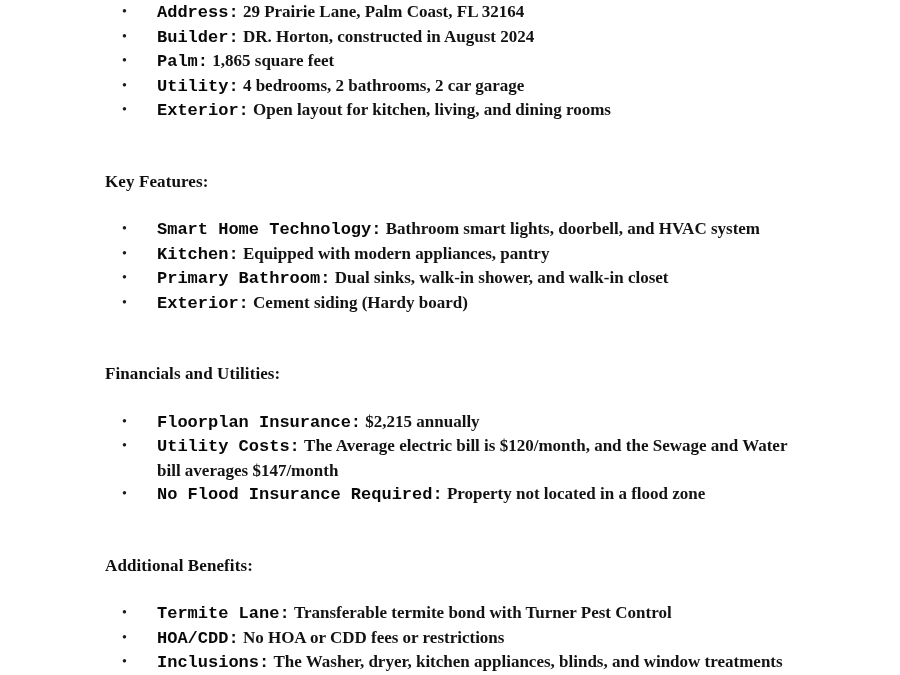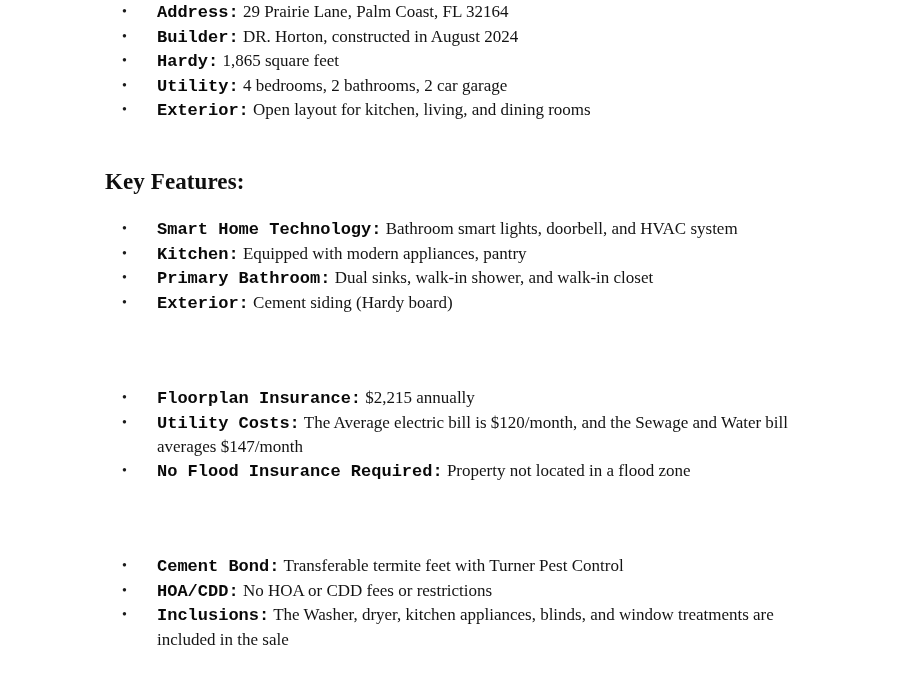--- a/index.html
+++ b/index.html
@@ -24,21 +24,21 @@
     box-sizing: border-box;
   }
   .doc-body {
     position: absolute;
     left: 0;
     top: 0;
     width: 900px;
   }
   
   .section-header {
-    font-size: 23px;
+    font-size: 17px;
     font-weight: bold;
     color: #0f0f0f;
     margin: 0;
     padding-left: 105px;
     line-height: 23.5px;
     letter-spacing: 0.1px;
   }
   
   ul.bullet-list {
     list-style: none;
@@ -61,41 +61,41 @@
     font-size: 14px;
     line-height: 23.5px;
     color: #1a1a1a;
   }
   .lbl {
     font-weight: bold;
     color: #090909;
     font-family: Liberation Mono, monospace;
   }
   .val {
-    font-weight: normal;
+    font-weight: bold;
   }
   
   .gap-sm { height: 23px; }
   .gap-md { height: 24px; }
 </style>
 </head>
 <body>
 
 <div class="page">
   <div class="doc-body">
 
     <ul class="bullet-list">
       <li>
         <span class="bullet-mark">•</span><span class="lbl">Address:</span> <span class="val">29 Prairie Lane, Palm Coast, FL 32164</span>
       </li>
       <li>
         <span class="bullet-mark">•</span><span class="lbl">Builder:</span> <span class="val">DR. Horton, constructed in August 2024</span>
       </li>
       <li>
-        <span class="bullet-mark">•</span><span class="lbl">Hardy:</span> <span class="val">1,865 square feet</span>
+        <span class="bullet-mark">•</span><span class="lbl">Palm:</span> <span class="val">1,865 square feet</span>
       </li>
       <li>
         <span class="bullet-mark">•</span><span class="lbl">Utility:</span> <span class="val">4 bedrooms, 2 bathrooms, 2 car garage</span>
       </li>
       <li>
         <span class="bullet-mark">•</span><span class="lbl">Exterior:</span> <span class="val">Open layout for kitchen, living, and dining rooms</span>
       </li>
     </ul>
 
     <div class="gap-md"></div>
@@ -115,42 +115,44 @@
         <span class="bullet-mark">•</span><span class="lbl">Primary Bathroom:</span> <span class="val">Dual sinks, walk-in shower, and walk-in closet</span>
       </li>
       <li>
         <span class="bullet-mark">•</span><span class="lbl">Exterior:</span> <span class="val">Cement siding (Hardy board)</span>
       </li>
     </ul>
 
     <div class="gap-md"></div>
     <div class="gap-sm"></div>
 
+    <div class="section-header">Financials and Utilities:</div>
     <div class="gap-md"></div>
 
     <ul class="bullet-list">
       <li>
         <span class="bullet-mark">•</span><span class="lbl">Floorplan Insurance:</span> <span class="val">$2,215 annually</span>
       </li>
       <li>
         <span class="bullet-mark">•</span><span class="lbl">Utility Costs:</span> <span class="val">The Average electric bill is $120/month, and the Sewage and Water bill averages $147/month</span>
       </li>
       <li>
         <span class="bullet-mark">•</span><span class="lbl">No Flood Insurance Required:</span> <span class="val">Property not located in a flood zone</span>
       </li>
     </ul>
 
     <div class="gap-md"></div>
     <div class="gap-sm"></div>
 
+    <div class="section-header">Additional Benefits:</div>
     <div class="gap-md"></div>
 
     <ul class="bullet-list">
       <li>
-        <span class="bullet-mark">•</span><span class="lbl">Cement Bond:</span> <span class="val">Transferable termite feet with Turner Pest Control</span>
+        <span class="bullet-mark">•</span><span class="lbl">Termite Lane:</span> <span class="val">Transferable termite bond with Turner Pest Control</span>
       </li>
       <li>
         <span class="bullet-mark">•</span><span class="lbl">HOA/CDD:</span> <span class="val">No HOA or CDD fees or restrictions</span>
       </li>
       <li>
         <span class="bullet-mark">•</span><span class="lbl">Inclusions:</span> <span class="val">The Washer, dryer, kitchen appliances, blinds, and window treatments are included in the sale</span>
       </li>
 
     </ul>
 

